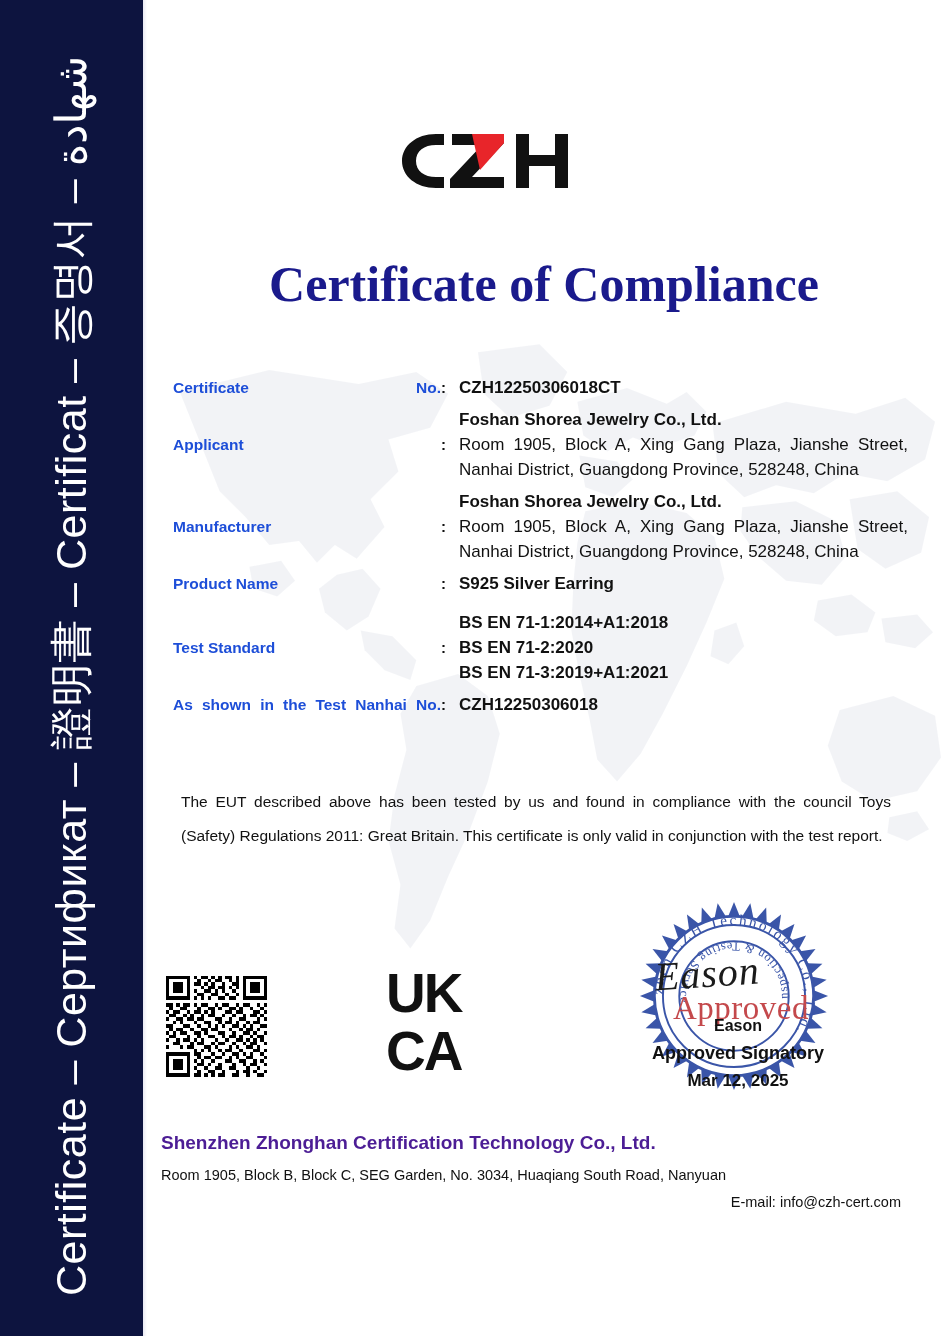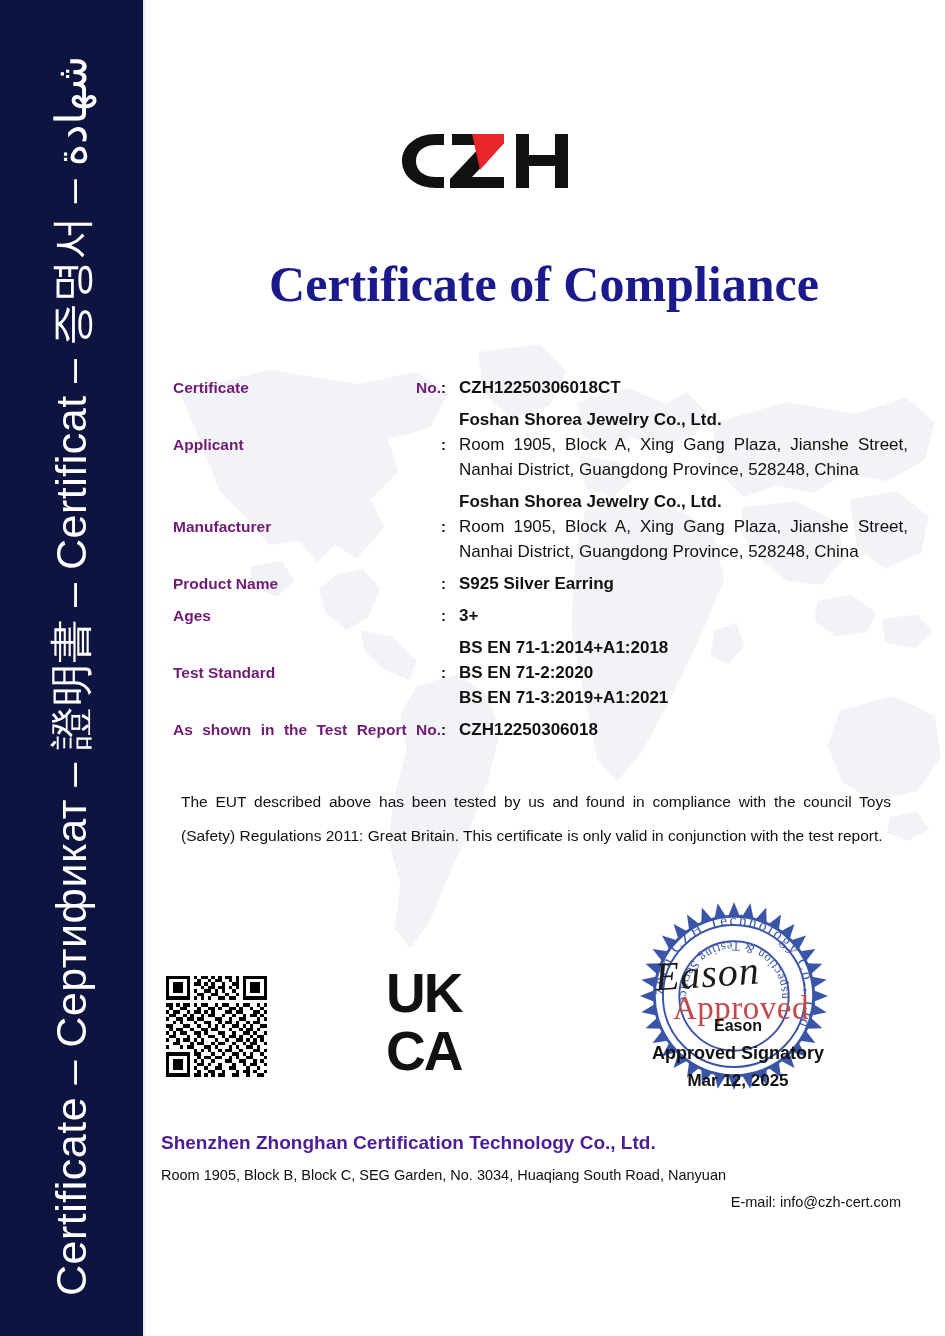--- a/index.html
+++ b/index.html
@@ -93,21 +93,21 @@
     width: 735px;
   }
   table.fields td {
     vertical-align: middle;
     padding: 0;
   }
   td.label {
     width: 268px;
     font-size: 15.5px;
     font-weight: bold;
-    color: #701a75;
+    color: #1d4ed8;
     line-height: 24px;
     padding-right: 6px;
     text-align: justify;
     text-align-last: justify;
   }
   td.label.nojust {
     text-align: center;
     text-align-last: left;
   }
   td.colon {
@@ -324,44 +324,37 @@
             <tr>
               <td class="label nojust">Product Name</td>
               <td class="colon">:</td>
               <td class="value">
                 <div class="v-bold">S925 Silver Earring</div>
               </td>
             </tr>
             <tr class="spacer-row">
               <td colspan="3"></td>
             </tr>
-            <tr>
-              <td class="label nojust">Ages</td>
-              <td class="colon">:</td>
-              <td class="value">
-                <div class="v-bold">3+</div>
-              </td>
-            </tr>
             <tr class="spacer-row">
               <td colspan="3"></td>
             </tr>
             <tr>
               <td class="label nojust">Test Standard</td>
               <td class="colon">:</td>
               <td class="value">
                 <div class="v-bold">BS EN 71-1:2014+A1:2018</div>
                 <div class="v-bold">BS EN 71-2:2020</div>
                 <div class="v-bold">BS EN 71-3:2019+A1:2021</div>
               </td>
             </tr>
             <tr class="spacer-row">
               <td colspan="3"></td>
             </tr>
             <tr>
-              <td class="label">As shown in the Test Report No.</td>
+              <td class="label">As shown in the Test Nanhai No.</td>
               <td class="colon">:</td>
               <td class="value">
                 <div class="v-bold">CZH12250306018</div>
               </td>
             </tr>
           </tbody>
       </table>
     </div>
 
     <div id="declaration">The EUT described above has been tested by us and found in compliance with the council Toys (Safety) Regulations 2011: Great Britain. This certificate is only valid in conjunction with the test report.</div>

